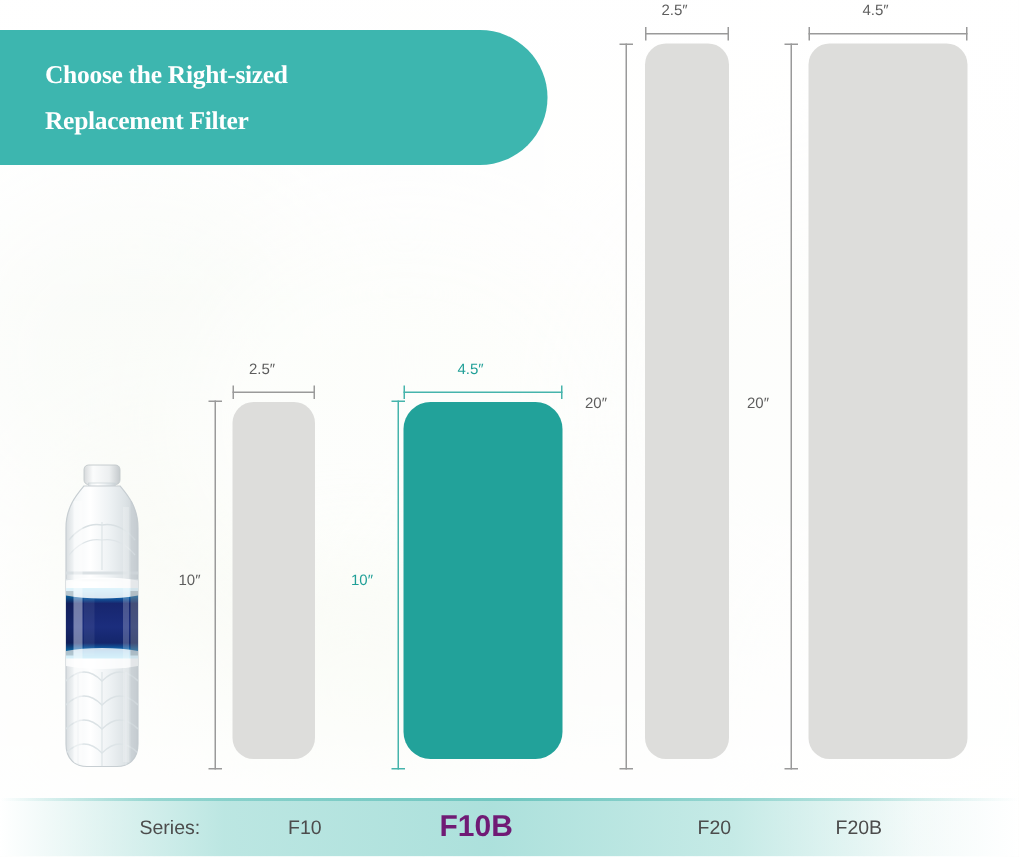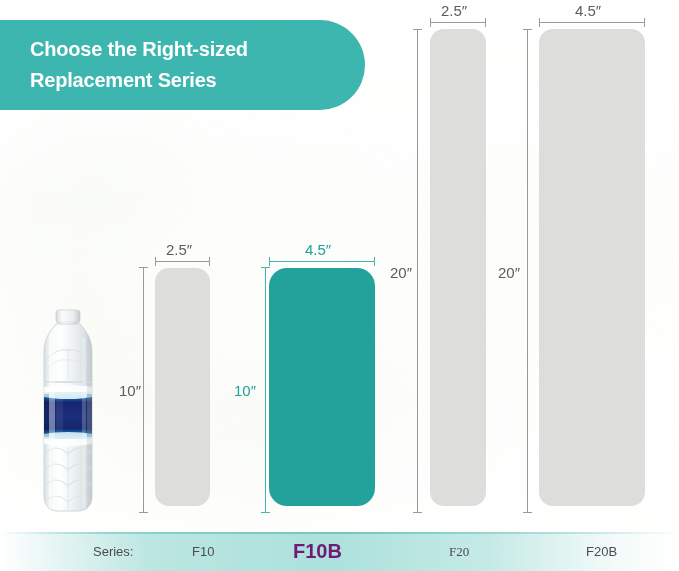--- a/index.html
+++ b/index.html
@@ -58,25 +58,26 @@
     background: #3db6af;
     border-radius: 0 48px 48px 0;
     box-sizing: border-box;
     padding: 0 0 0 60px;
     display: flex;
     flex-direction: column;
     justify-content: center;
   }
   .header-line {
     color: #ffffff;
-    font-size: 20px;
+    font-size: 17px;
     font-weight: bold;
     line-height: 31px;
     letter-spacing: -0.2px;
     white-space: nowrap;
+    font-family: Liberation Serif, serif;
   }
 
   
   .filter {
     position: absolute;
     box-sizing: border-box;
   }
   .filter-body {
     width: 100%;
     height: 100%;
@@ -128,21 +129,21 @@
     width: 9px;
     background: #9a9a9a;
   }
   .dim-v .cap.t { top: 0; }
   .dim-v .cap.b { bottom: 0; }
   .dim-v.accent .bar,
   .dim-v.accent .cap { background: #46b4ac; }
 
   .dim-label {
     position: absolute;
-    font-size: 15px;
+    font-size: 10px;
     color: #5d5d5d;
     white-space: nowrap;
   }
   .dim-label.accent { color: #1f9f97; }
 
   
   .bottle {
     position: absolute;
     left: 34px;
     top: 308px;
@@ -215,21 +216,21 @@
   <div class="bokeh bk3"></div>
   <div class="bokeh bk4"></div>
   <div class="bokeh bk5"></div>
   <div class="bokeh bk6"></div>
   <div class="bokeh bk7"></div>
   <div class="bokeh bk8"></div>
   <div class="bg-wash"></div>
 
   <div class="header-pill">
     <div class="header-line">Choose the Right-sized</div>
-    <div class="header-line">Replacement Series</div>
+    <div class="header-line">Replacement Filter</div>
   </div>
 
   <div class="dim-h" style="left:430px; top:18px; width:56px;">
     <div class="bar"></div>
     <div class="cap l"></div>
     <div class="cap r"></div>
   </div>
   <div class="dim-label" style="left:441px; top:2px;">2.5″</div>
 
   <div class="dim-h" style="left:539px; top:18px; width:106px;">
@@ -365,17 +366,17 @@
         <rect x="53" y="26" width="5" height="178" fill="#b9c1c6" opacity=".3"></rect>
       </g>
     </svg>
   </div>
 
   <div class="footer-band"></div>
   <div class="series-row">
     <div class="series-cell label" style="left:93px;">Series:</div>
     <div class="series-cell" style="left:192px;">F10</div>
     <div class="series-cell accent" style="left:293px;">F10B</div>
-    <div class="series-cell" style="left:449px;font-family:Liberation Serif, serif;">F20</div>
-    <div class="series-cell" style="left:586px;text-align:center;">F20B</div>
+    <div class="series-cell" style="left:465px;">F20</div>
+    <div class="series-cell" style="left:557px;text-align:center;">F20B</div>
   </div>
 
 </div>
 
 </body></html>

